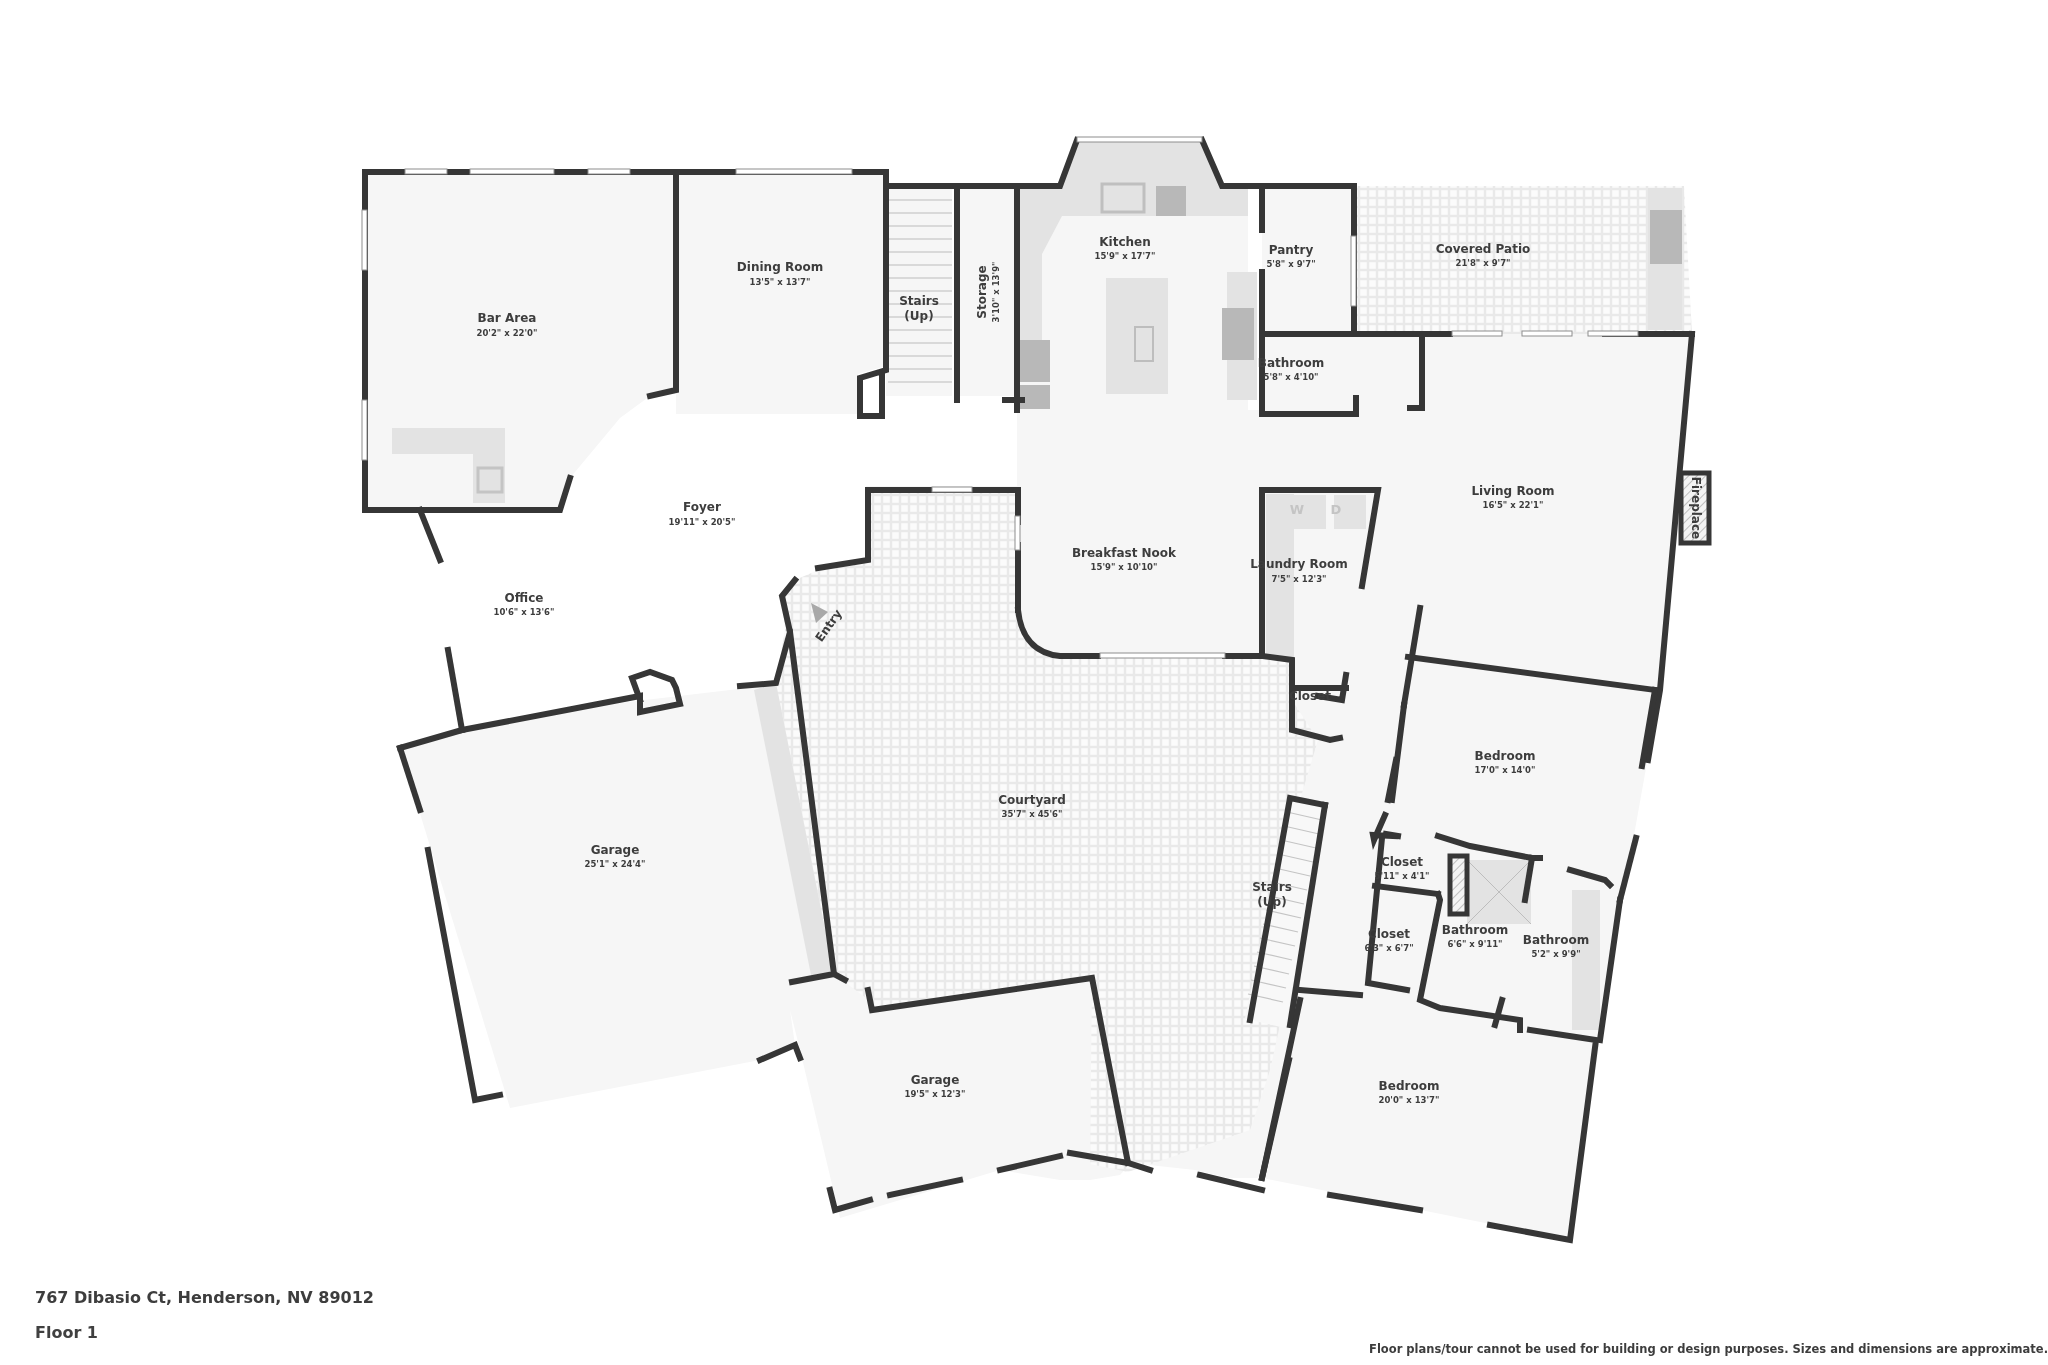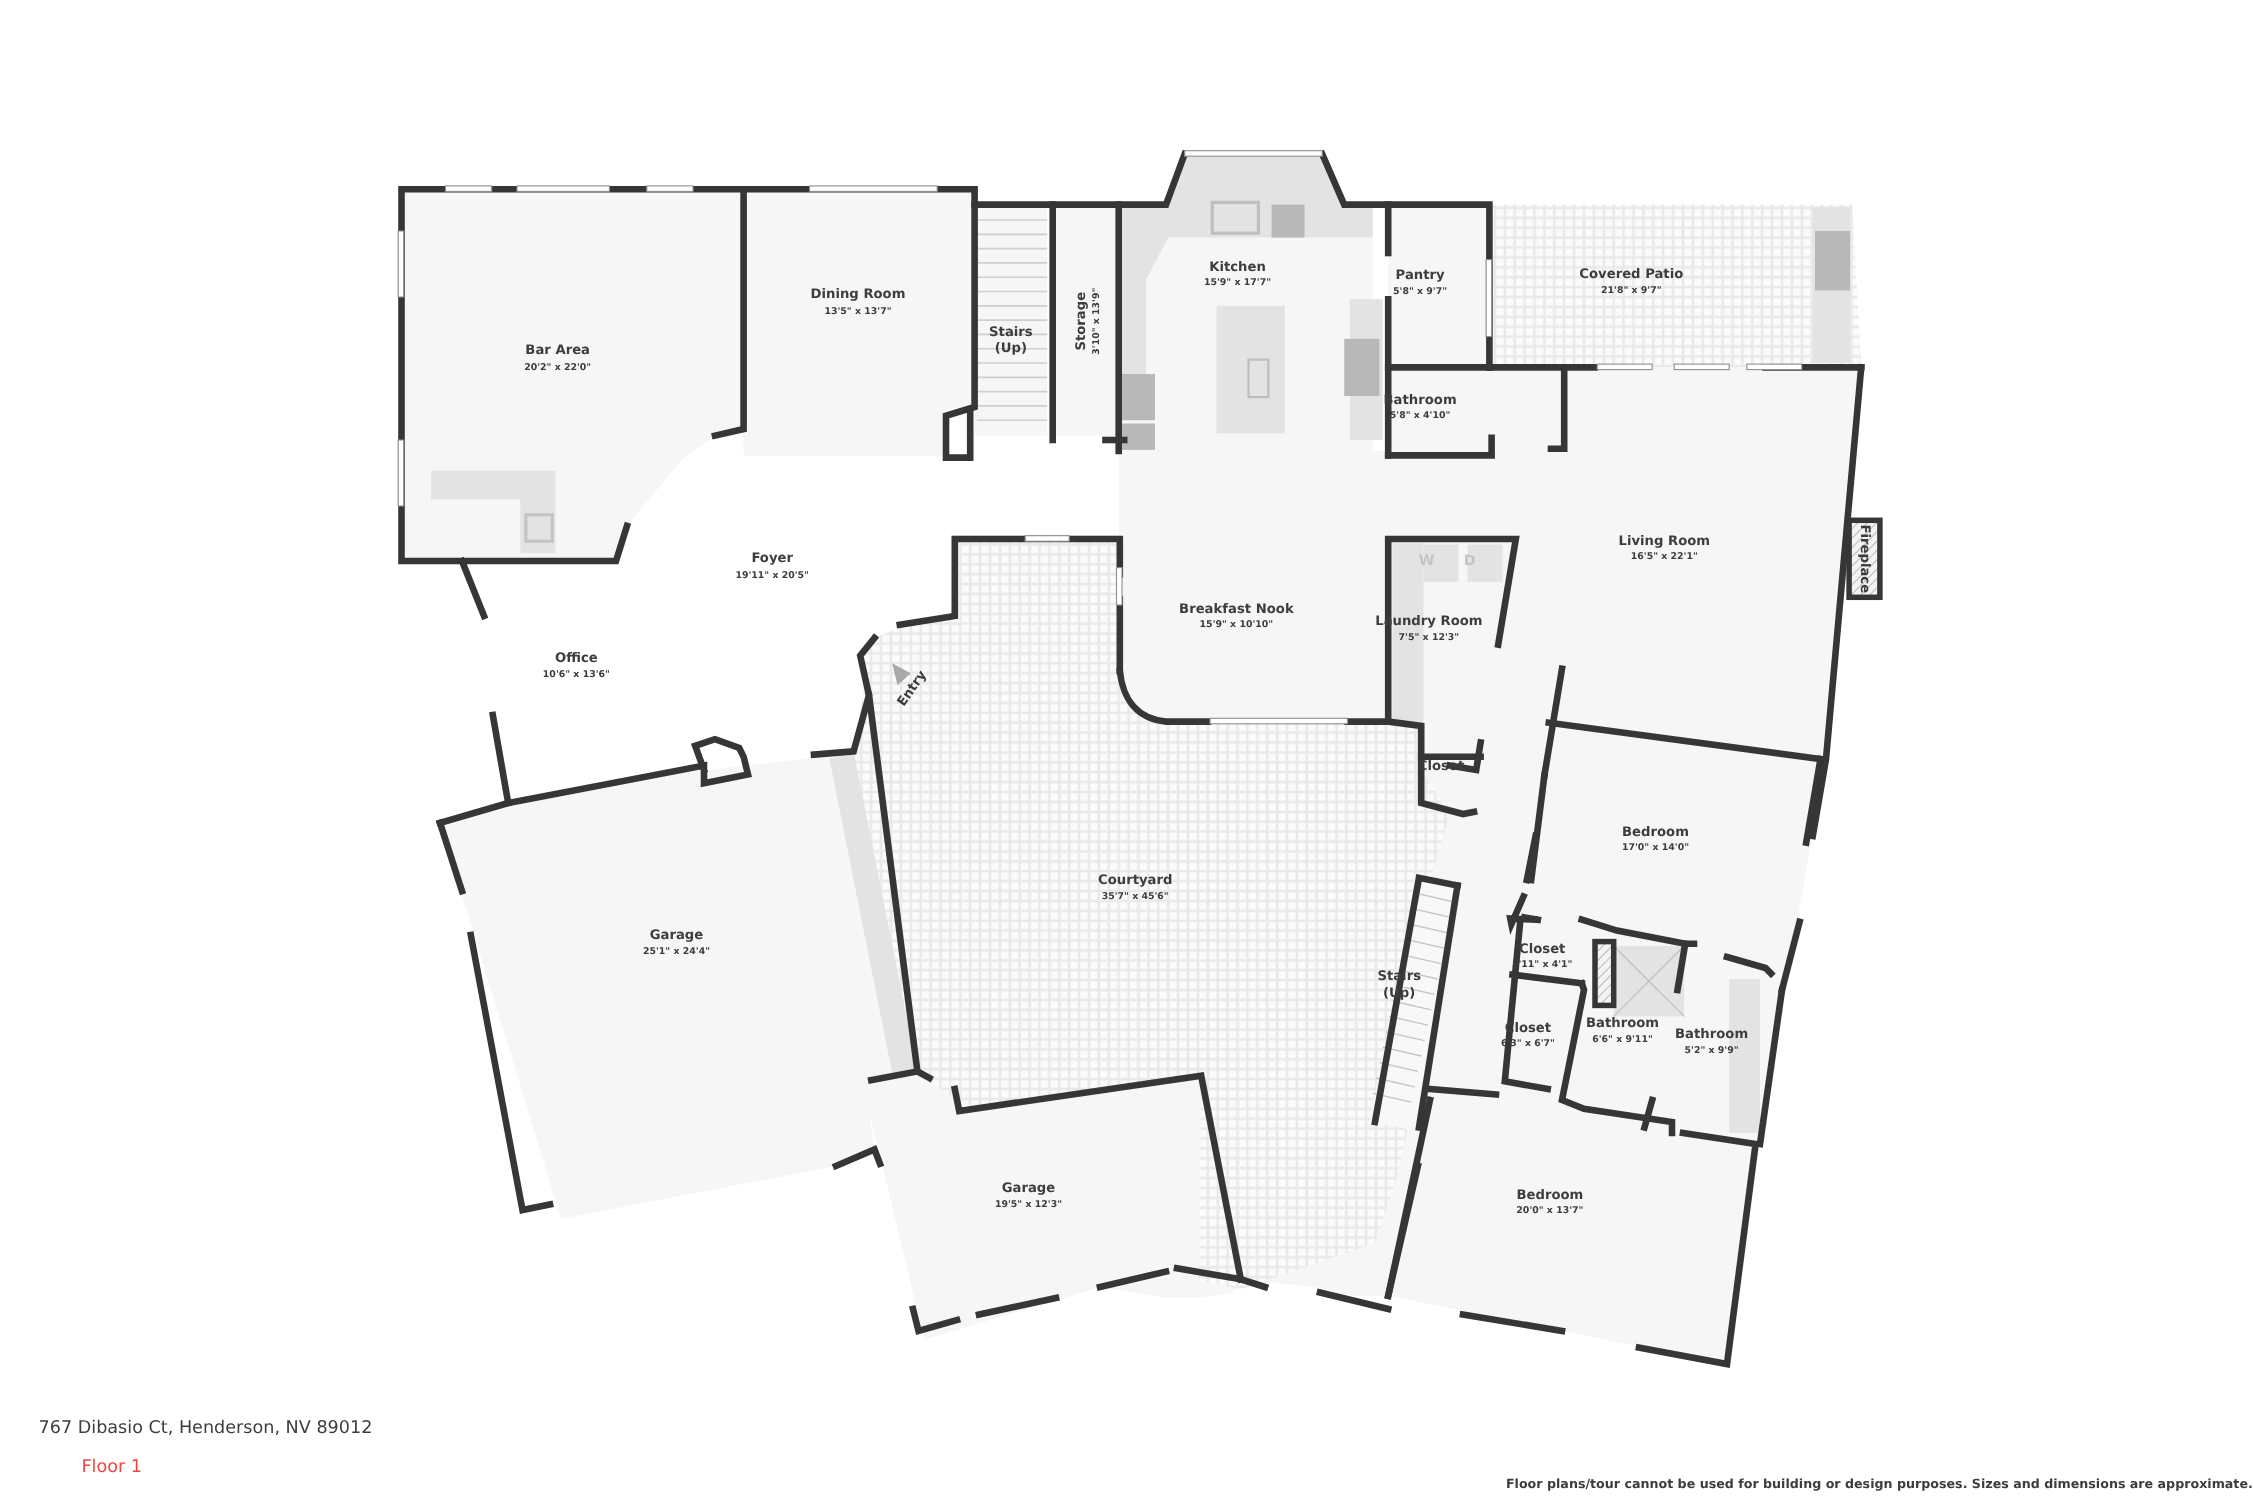--- a/index.html
+++ b/index.html
@@ -9,22 +9,22 @@
     .room-name { font-size: 12px; font-weight: bold; fill: #3d3d3d; text-anchor: middle; }
     .room-dim  { font-size: 8.5px; font-weight: bold; fill: #3d3d3d; text-anchor: middle; }
     .wall { stroke: #363636; stroke-width: 6; fill: none; stroke-linecap: square; stroke-linejoin: miter; }
     .thin { stroke: #bdbdbd; stroke-width: 1; fill: none; }
     .win  { stroke: #8e8e8e; stroke-width: 1; fill: #ffffff; }
     .floor { fill: #f6f6f6; }
     .tile  { fill: url(#tiles); }
     .fixture { fill: #e3e3e3; }
     .fixture-dk { fill: #b8b8b8; }
     .hatch { fill: url(#hatch); stroke: #363636; stroke-width: 5; }
-    .footer-address { position: absolute; left: 35px; top: 1288px; font-size: 16px; font-weight: normal; color: #3d3d3d; }
-    .footer-floor { position: absolute; left: 35px; top: 1323px; font-size: 16px; font-weight: normal; color: #ef4444; margin-left: 39px; }
+    .footer-address { position: absolute; left: 35px; top: 1288px; font-size: 16px; font-weight: bold; color: #3d3d3d; }
+    .footer-floor { position: absolute; left: 35px; top: 1323px; font-size: 16px; font-weight: bold; color: #404040; }
     .disclaimer { position: absolute; left: 0; width: 2048px; top: 1342px; text-align: right; font-size: 11.5px; font-weight: bold; color: #3d3d3d; }
   </style>
 </head>
 <body>
 
 <svg id="plan" xmlns="http://www.w3.org/2000/svg" viewBox="0 0 2048 1365">
   <defs>
     <pattern id="tiles" width="9" height="9" patternUnits="userSpaceOnUse">
       <rect width="9" height="9" fill="#e9e9e9"></rect>
       <rect x="1.2" y="1.2" width="6.6" height="6.6" fill="#fbfbfb"></rect>

